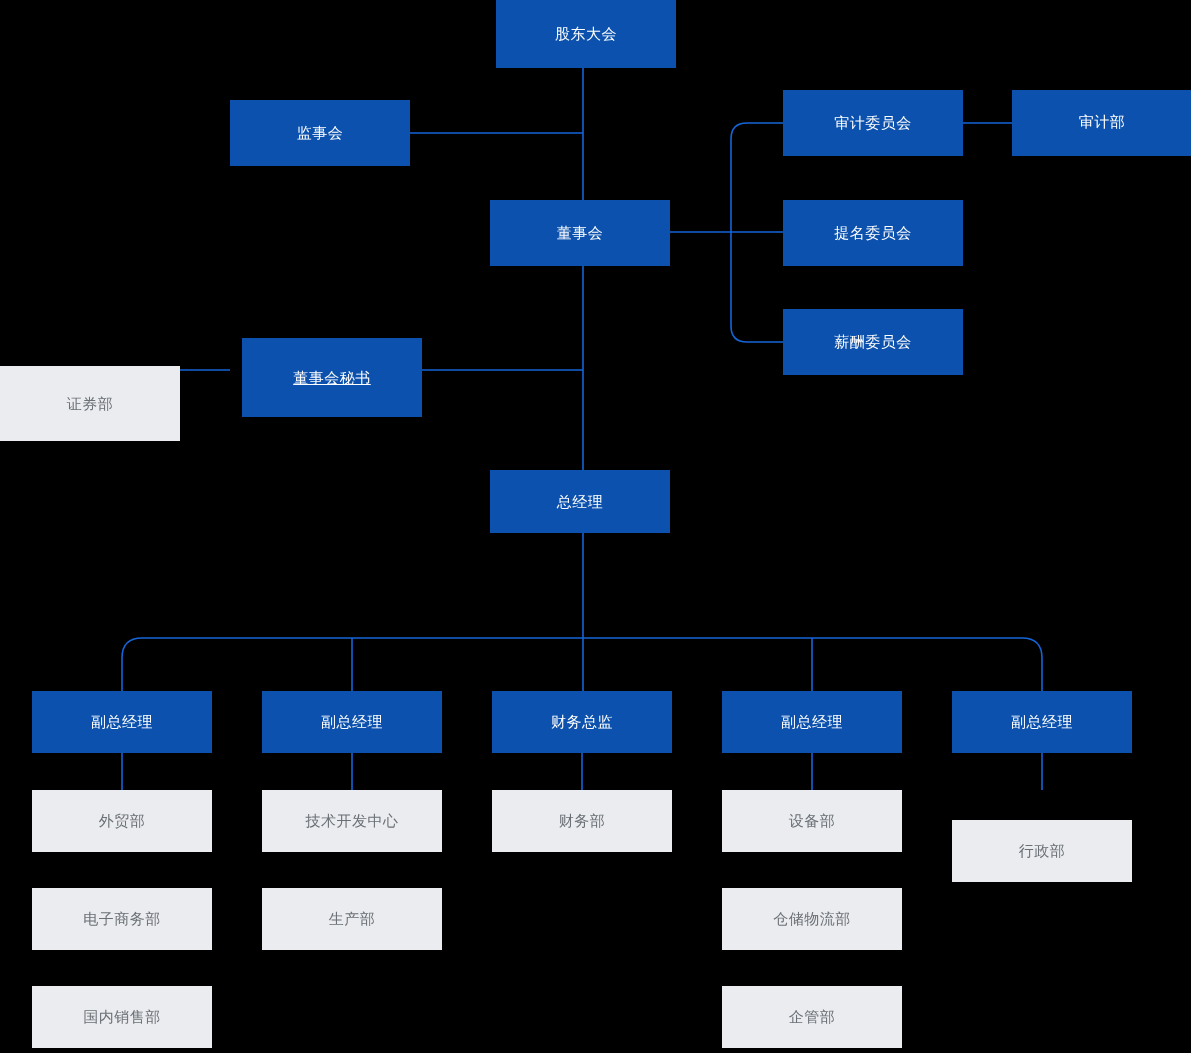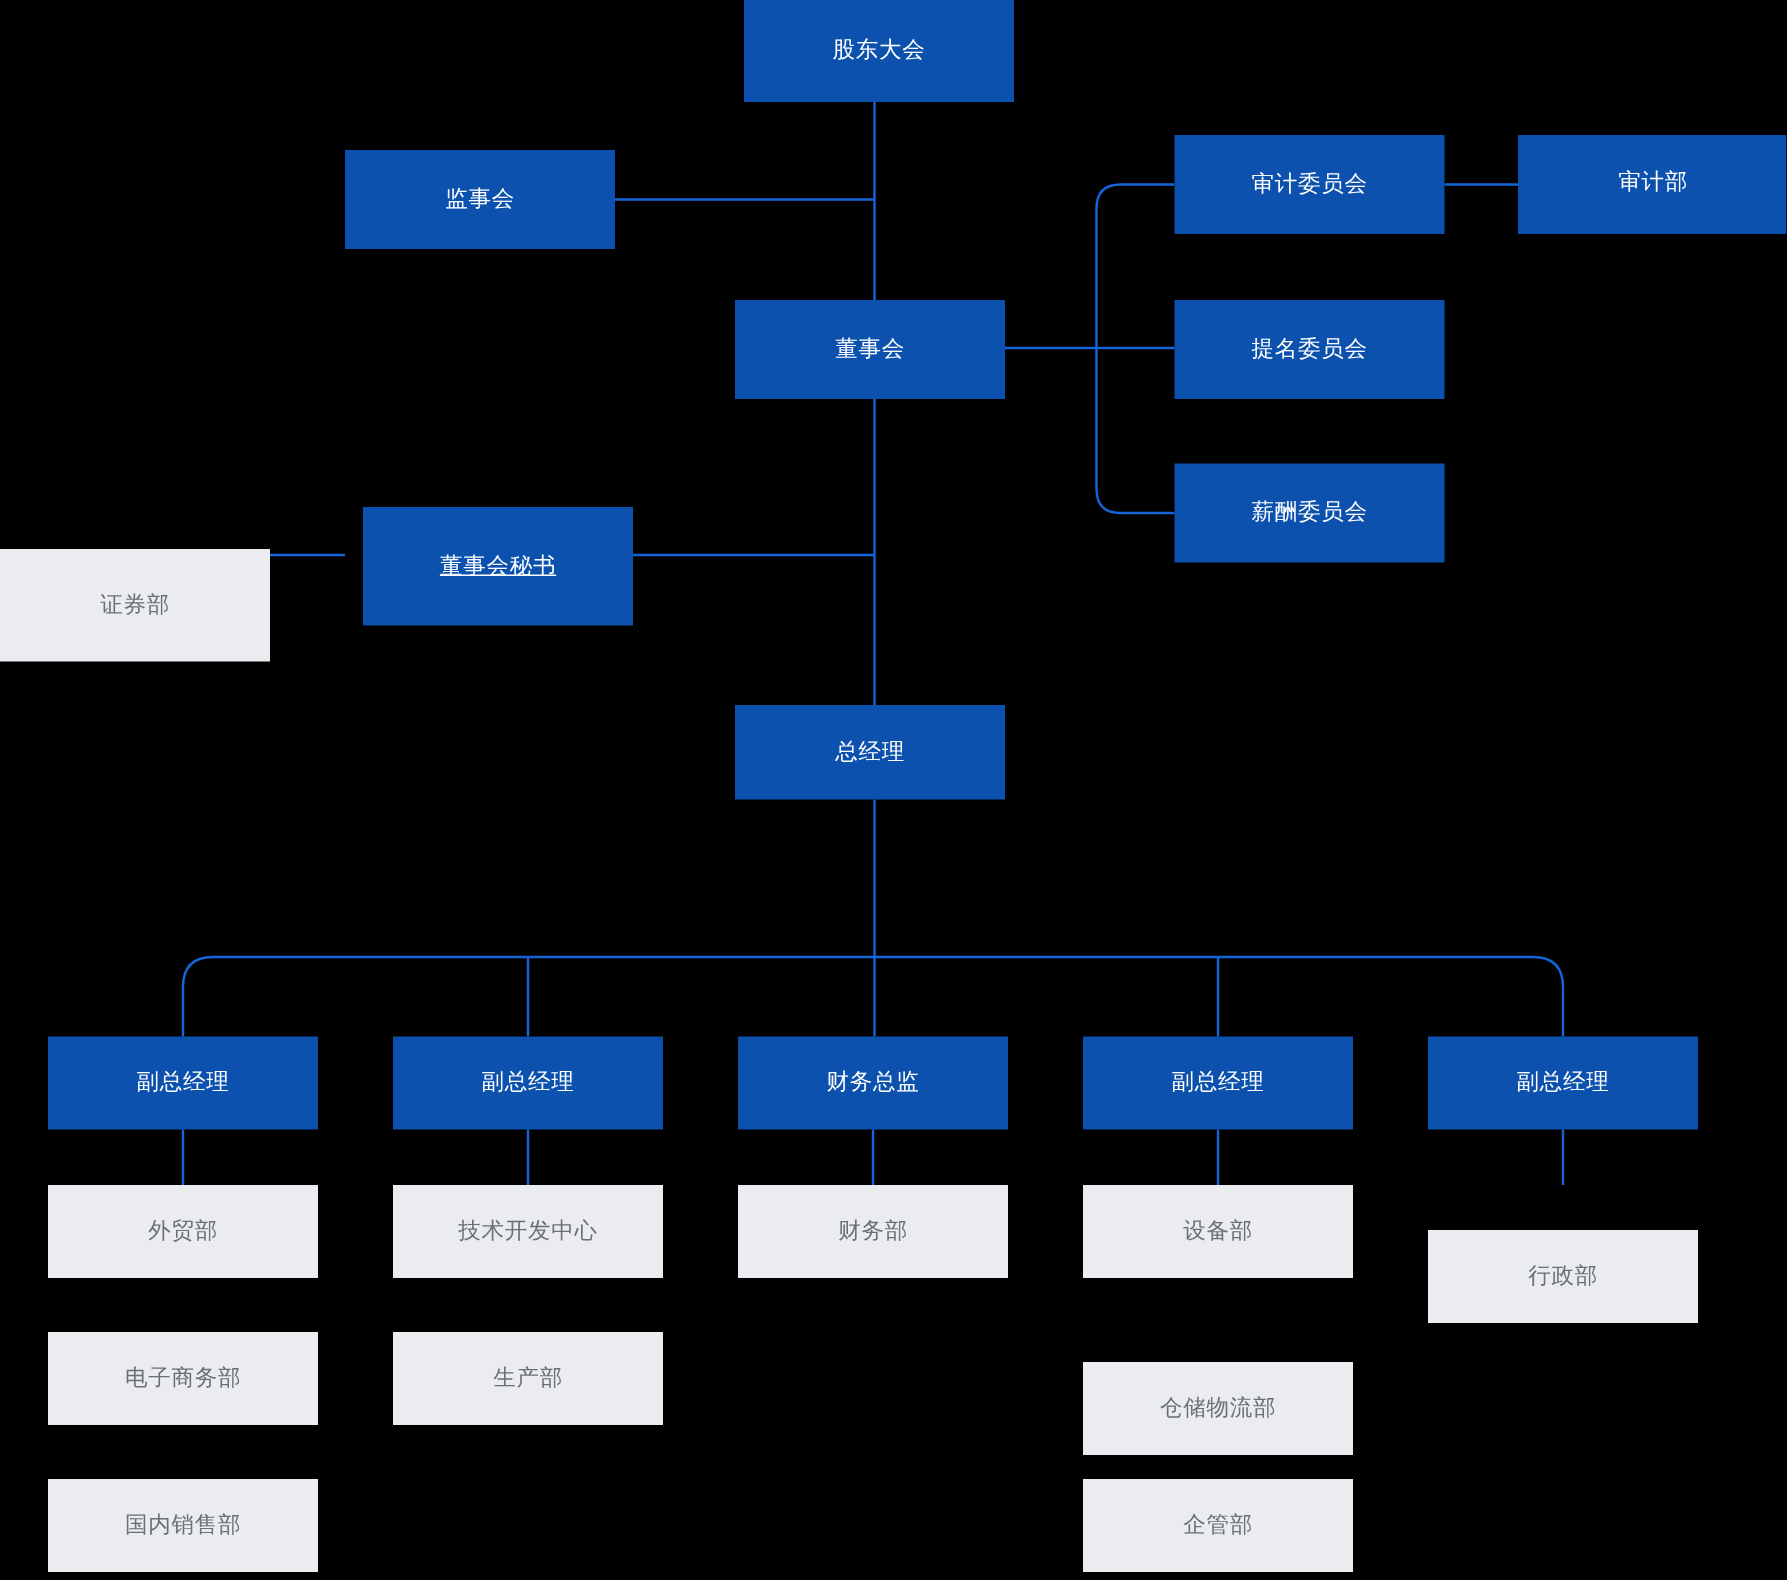--- a/index.html
+++ b/index.html
@@ -105,17 +105,17 @@
   <div class="node primary" style="left:492px;top:691px;width:180px;height:62px;">财务总监</div>
   <div class="node primary" style="left:722px;top:691px;width:180px;height:62px;">副总经理</div>
   <div class="node primary" style="left:952px;top:691px;width:180px;height:62px;">副总经理</div>
   <div class="node secondary" style="left:32px;top:790px;width:180px;height:62px;">外贸部</div>
   <div class="node secondary" style="left:262px;top:790px;width:180px;height:62px;">技术开发中心</div>
   <div class="node secondary" style="left:492px;top:790px;width:180px;height:62px;">财务部</div>
   <div class="node secondary" style="left:722px;top:790px;width:180px;height:62px;">设备部</div>
   <div class="node secondary" style="left:952px;top:820px;width:180px;height:62px;">行政部</div>
   <div class="node secondary" style="left:32px;top:888px;width:180px;height:62px;">电子商务部</div>
   <div class="node secondary" style="left:262px;top:888px;width:180px;height:62px;">生产部</div>
-  <div class="node secondary" style="left:722px;top:888px;width:180px;height:62px;margin-top:20px;">仓储物流部</div>
+  <div class="node secondary" style="left:722px;top:888px;width:180px;height:62px;">仓储物流部</div>
   <div class="node secondary" style="left:32px;top:986px;width:180px;height:62px;">国内销售部</div>
   <div class="node secondary" style="left:722px;top:986px;width:180px;height:62px;">企管部</div>
 
 </div>
 
 </body></html>

